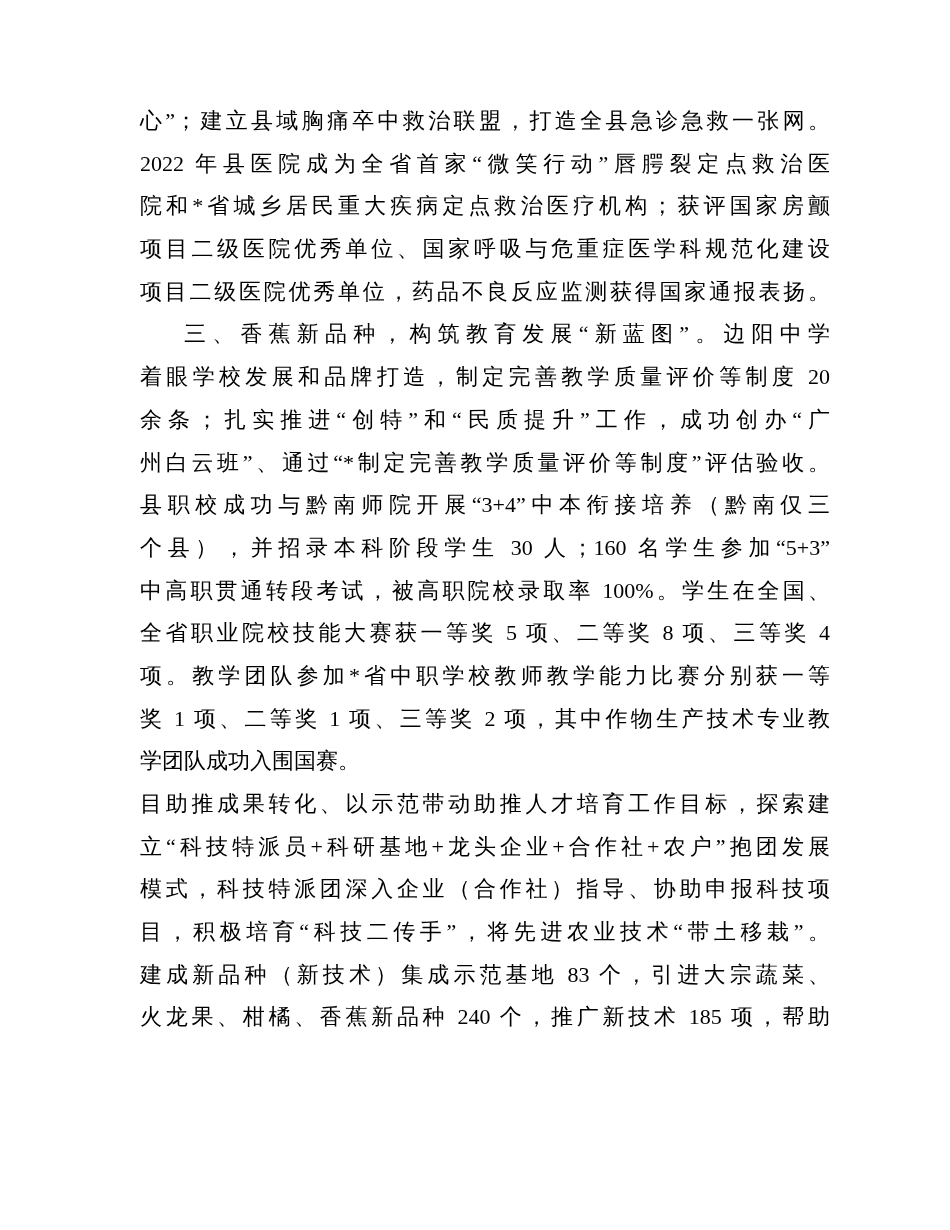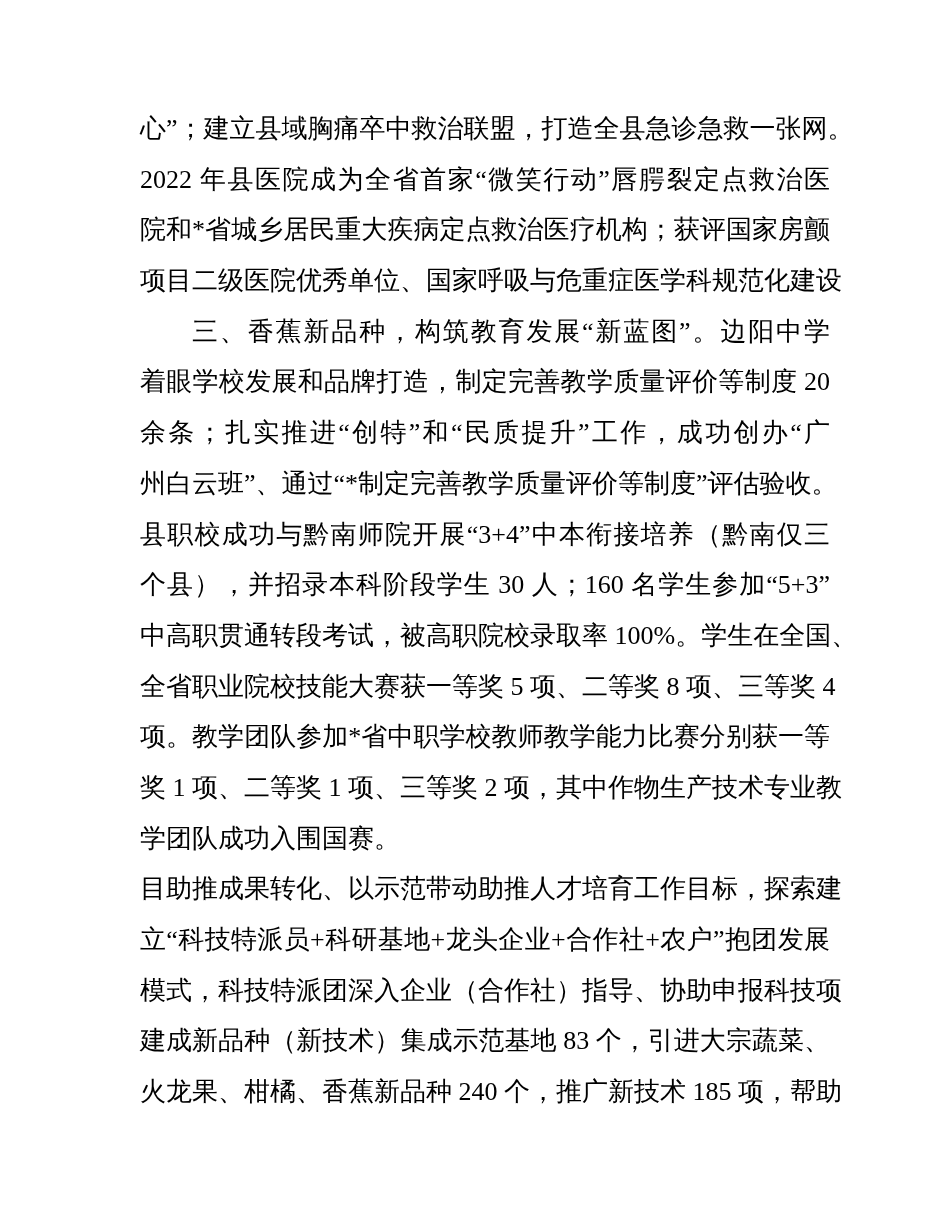--- a/index.html
+++ b/index.html
@@ -20,54 +20,55 @@
   .text-block {
     position: absolute;
     left: 140px;
     top: 100px;
     width: 690px;
   }
   .line {
     width: 690px;
     height: 42.7px;
     line-height: 42.7px;
-    font-size: 26px;
+    font-size: 22px;
     text-align: justify;
     text-align-last: justify;
     white-space: nowrap;
     overflow: visible;
-    margin-top: 8px;
   }
   .line.short {
     text-align: center;
     text-align-last: left;
   }
   .line.indent {
     text-indent: 2em;
   }
 </style>
 </head>
 <body>
 
 <div class="page">
   <div class="text-block">
       <div class="line">心”；建立县域胸痛卒中救治联盟，打造全县急诊急救一张网。</div>
       <div class="line">2022 年县医院成为全省首家“微笑行动”唇腭裂定点救治医</div>
       <div class="line">院和*省城乡居民重大疾病定点救治医疗机构；获评国家房颤</div>
       <div class="line">项目二级医院优秀单位、国家呼吸与危重症医学科规范化建设</div>
+      <div class="line">项目二级医院优秀单位，药品不良反应监测获得国家通报表扬。</div>
       <div class="line indent">三、香蕉新品种，构筑教育发展“新蓝图”。边阳中学</div>
       <div class="line">着眼学校发展和品牌打造，制定完善教学质量评价等制度 20</div>
       <div class="line">余条；扎实推进“创特”和“民质提升”工作，成功创办“广</div>
       <div class="line">州白云班”、通过“*制定完善教学质量评价等制度”评估验收。</div>
       <div class="line">县职校成功与黔南师院开展“3+4”中本衔接培养（黔南仅三</div>
       <div class="line">个县），并招录本科阶段学生 30 人；160 名学生参加“5+3”</div>
       <div class="line">中高职贯通转段考试，被高职院校录取率 100%。学生在全国、</div>
       <div class="line">全省职业院校技能大赛获一等奖 5 项、二等奖 8 项、三等奖 4</div>
       <div class="line">项。教学团队参加*省中职学校教师教学能力比赛分别获一等</div>
       <div class="line">奖 1 项、二等奖 1 项、三等奖 2 项，其中作物生产技术专业教</div>
       <div class="line short">学团队成功入围国赛。</div>
       <div class="line">目助推成果转化、以示范带动助推人才培育工作目标，探索建</div>
       <div class="line">立“科技特派员+科研基地+龙头企业+合作社+农户”抱团发展</div>
       <div class="line">模式，科技特派团深入企业（合作社）指导、协助申报科技项</div>
+      <div class="line">目，积极培育“科技二传手”，将先进农业技术“带土移栽”。</div>
       <div class="line">建成新品种（新技术）集成示范基地 83 个，引进大宗蔬菜、</div>
       <div class="line">火龙果、柑橘、香蕉新品种 240 个，推广新技术 185 项，帮助</div>
     </div>
 </div>
 
 </body></html>

